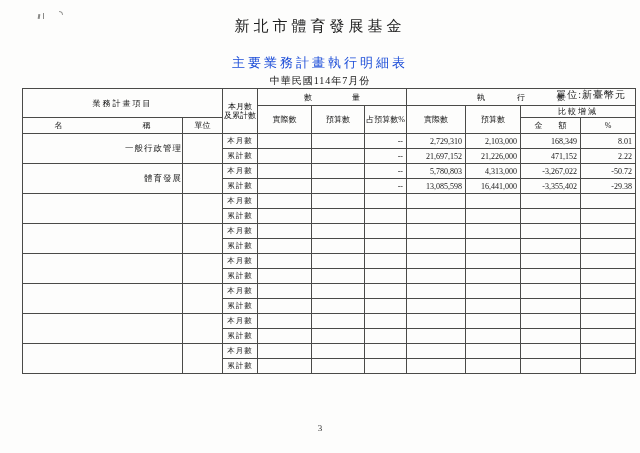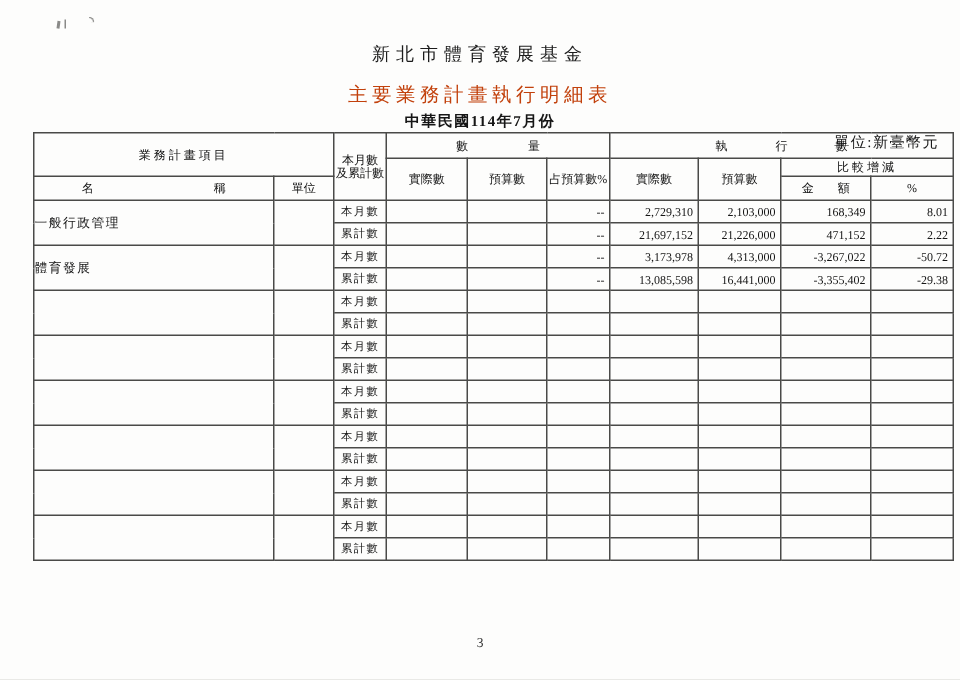--- a/index.html
+++ b/index.html
@@ -12,47 +12,47 @@
     color: #161616;
     overflow: hidden;
   }
   
   .artifact { position: absolute; background: #8a8a88; }
   .a1 { left: 38px; top: 14px; width: 2px; height: 5px; transform: rotate(8deg); }
   .a2 { left: 43px; top: 13px; width: 1px; height: 6px; }
   .a3 { left: 59px; top: 11px; width: 4px; height: 4px; background: transparent;
         border-top: 1px solid #9a9a98; border-right: 1px solid #9a9a98; border-radius: 0 4px 0 0; }
 
-  .title1 { position: absolute; top: 28px;  left: 0; width: 100%; text-align: center;
-            font-size: 12px; letter-spacing: 4px; color: #1c1c1c; }
+  .title1 { position: absolute; top: 17px;  left: 0; width: 100%; text-align: center;
+            font-size: 15px; letter-spacing: 4px; color: #1c1c1c; }
   .title2 { position: absolute; top: 54px;  left: 0; width: 100%; text-align: center;
-            font-size: 13px; letter-spacing: 3px; color: #c2410c; }
+            font-size: 13px; letter-spacing: 3px; color: #1d4ed8; }
   .period { position: absolute; top: 74px;  left: 0; width: 100%; text-align: center;
-            font-size: 10px; font-weight: bold; letter-spacing: 1px; }
+            font-size: 10px; font-weight: normal; letter-spacing: 1px; }
   .unit-note { position: absolute; top: 88px; right: 14px; font-size: 10px; letter-spacing: 1px; }
 
   table.detail {
     position: absolute; left: 22px; top: 88px;
     width: 613px;
     border-collapse: collapse; table-layout: fixed;
   }
   .detail th, .detail td {
     border: 1px solid #4a4a48;
     font-weight: normal;
     overflow: hidden;
     vertical-align: middle;
   }
   .detail thead th { font-size: 8px; text-align: center; color: #111; }
   .detail thead tr.h1 { height: 17px; }
   .detail thead tr.h2 { height: 12px; }
   .detail thead tr.h3 { height: 16px; }
   th.spread { letter-spacing: 2px; }
   th.pre { white-space: pre-line; line-height: 1.15; font-size: 7.5px; }
   .detail tbody tr { height: 15px; }
-  td.name-cell { font-size: 8.5px; text-align: left; padding-left: 0; letter-spacing: 1px; }
+  td.name-cell { font-size: 8.5px; text-align: right; padding-left: 0; letter-spacing: 1px; }
   td.unit-cell { font-size: 8px; text-align: center; }
   td.label-cell { font-size: 7.5px; text-align: center; letter-spacing: 1px; }
   td.num { font-size: 8px; text-align: right; padding-right: 3px; }
 
   .page-number { position: absolute; bottom: 20px; left: 0; width: 100%;
                  text-align: center; font-size: 9px; color: #333; }
 </style>
 </head>
 <body>
 
@@ -127,21 +127,21 @@
     <td class="num">2.22</td>
   </tr>
 
   <tr>
     <td class="name-cell" rowspan="2">體育發展</td>
     <td class="unit-cell" rowspan="2"></td>
     <td class="label-cell">本月數</td>
     <td class="num"></td>
     <td class="num"></td>
     <td class="num">--</td>
-    <td class="num">3,173,978</td>
+    <td class="num">5,780,803</td>
     <td class="num">4,313,000</td>
     <td class="num">-3,267,022</td>
     <td class="num">-50.72</td>
   </tr>
   <tr>
     <td class="label-cell">累計數</td>
     <td class="num"></td>
     <td class="num"></td>
     <td class="num">--</td>
     <td class="num">13,085,598</td>

